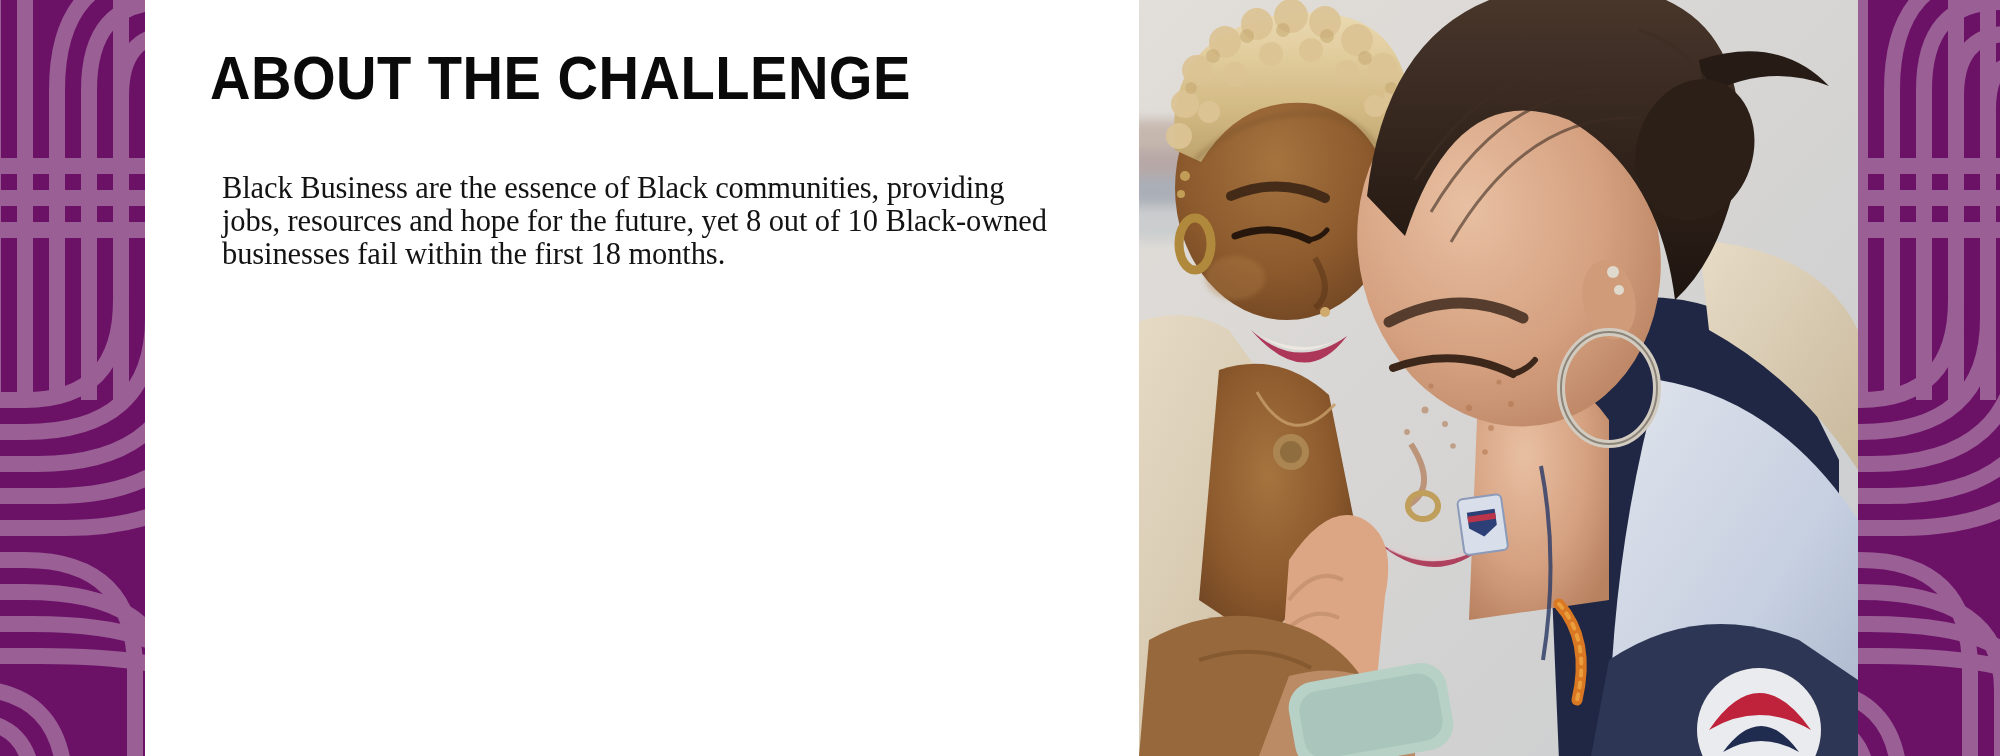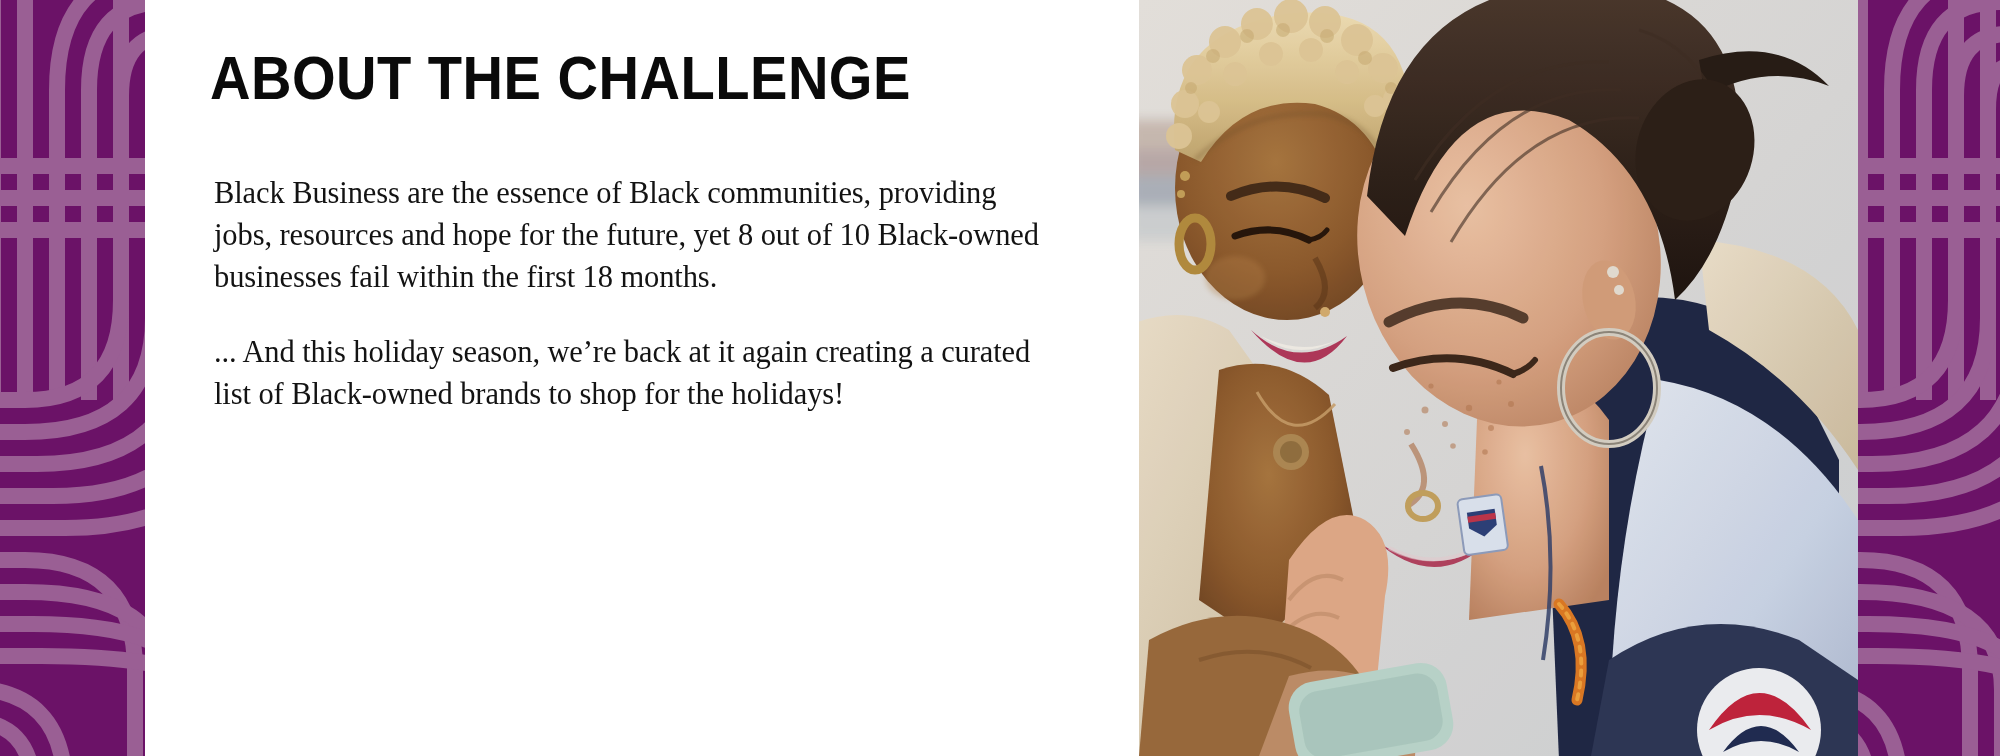--- a/index.html
+++ b/index.html
@@ -73,24 +73,24 @@
   }
 
   .body-copy {
     position: absolute;
     left: 65px;
     top: 172px;
     width: 845px;
   }
 
   .body-copy p {
-    margin: 0 0 33px 4px;
+    margin: 0 0 33px 12px;
     font-family: "Liberation Serif", "DejaVu Serif", serif;
     font-size: 30.5px;
-    line-height: 42px;
+    line-height: 33px;
     color: #131313;
     letter-spacing: -0.1px;
   }
   .body-copy p:last-child { margin-bottom: 0; }
 
   
   .photo {
     flex: 0 0 auto;
     width: 719px;
     height: 756px;
@@ -148,21 +148,20 @@
       </g>
     </svg>
   </div>
 
   <div class="content-col">
 
     <h1 class="heading">ABOUT THE CHALLENGE</h1>
 
     <div class="body-copy">
       <p>Black Business are the essence of Black communities, providing jobs, resources and hope for the future, yet 8 out of 10 Black-owned businesses fail within the first 18 months.</p>
-      <p>... And this holiday season, we’re back at it again creating a curated list of Black-owned brands to shop for the holidays!</p>
     </div>
 
   </div>
 
   <div class="photo">
     <svg viewBox="0 0 719 756" preserveAspectRatio="xMidYMid slice">
       <defs>
         <linearGradient id="bgWall" x1="0" y1="0" x2="1" y2="1">
           <stop offset="0%" stop-color="#e9e6e2"></stop>
           <stop offset="55%" stop-color="#dcdcdc"></stop>

